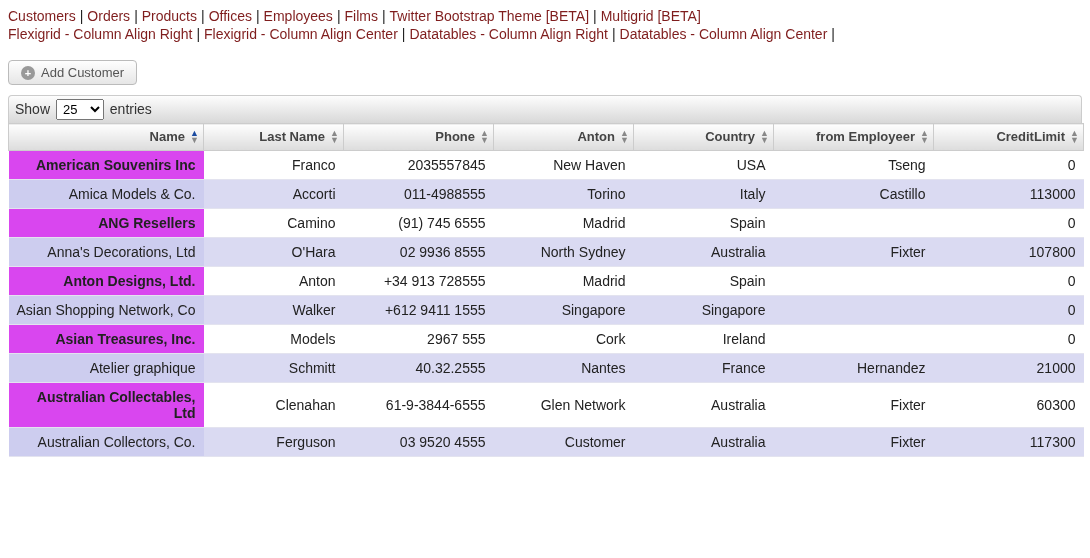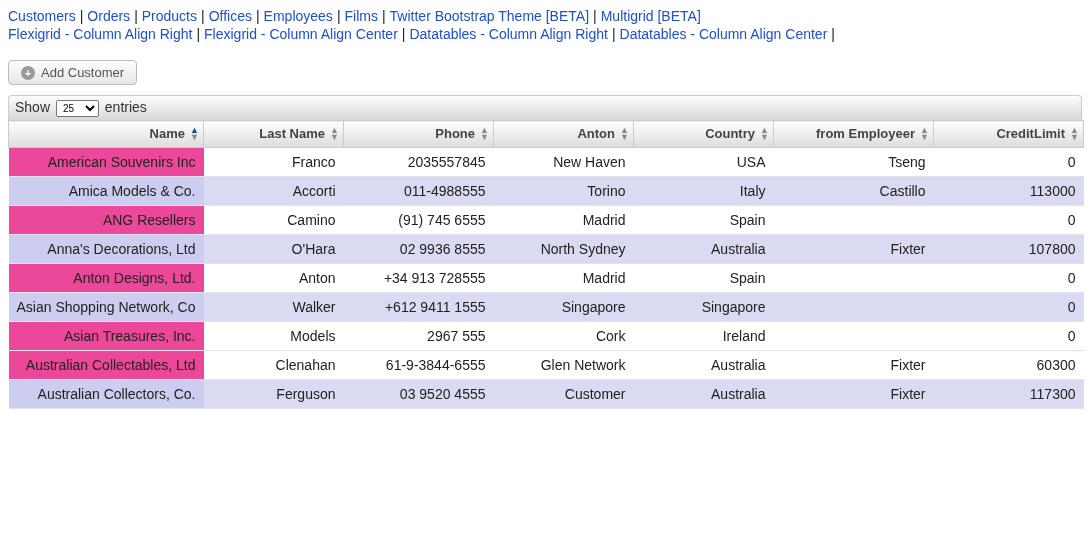--- a/index.html
+++ b/index.html
@@ -6,21 +6,21 @@
   body {
     margin: 0;
     padding: 6px 8px;
     font-family: Arial, Helvetica, sans-serif;
     font-size: 14px;
     color: #222;
     background: #fff;
     width: 1090px;
   }
   .nav-row { margin: 2px 0 2px 0; font-size: 14px; }
-  .nav-link { color: #1d4ed8; text-decoration: none; cursor: pointer; }
+  .nav-link { color: #7f1d1d; text-decoration: none; cursor: pointer; }
   .nav-sep { color: #222; padding: 0 4px; }
   .toolbar { margin: 18px 0 10px 0; }
   .btn {
     display: inline-flex; align-items: center;
     padding: 4px 12px;
     font-size: 13px;
     color: #555;
     background: linear-gradient(#fefefe,#e6e6e6);
     border: 1px solid #bbb;
     border-radius: 4px;
@@ -34,21 +34,21 @@
   .length-bar {
     background: linear-gradient(#fdfdfd,#d8d8d8);
     border: 1px solid #ccc;
     border-bottom: none;
     border-radius: 4px 4px 0 0;
     padding: 3px 6px;
     font-size: 14px;
     color: #333;
   }
   .length-bar select {
-    font-size: 10px;
+    font-size: 13px;
     padding: 1px 2px;
     margin: 0 2px;
   }
   table.grid {
     width: 100%;
     border-collapse: collapse;
     table-layout: fixed;
   }
   table.grid thead th {
     background: linear-gradient(#fefefe,#dcdcdc);
@@ -70,21 +70,21 @@
   table.grid tbody td {
     border-bottom: 1px solid #e3e3ef;
     padding: 6px 8px;
     font-size: 14px;
     text-align: right;
     color: #222;
   }
   table.grid tbody tr.odd td { background: #dadaf2; }
   table.grid tbody tr.even td { background: #ffffff; }
   table.grid tbody tr.odd td.sorted { background: #cdcdef; }
-  table.grid tbody tr.even td.sorted { background: #ec4899; }
+  table.grid tbody tr.even td.sorted { background: #d946ef; font-weight: bold; }
   .col-name   { width: 195px; }
   .col-last   { width: 140px; }
   .col-phone  { width: 150px; }
   .col-city   { width: 140px; }
   .col-country{ width: 140px; }
   .col-emp    { width: 160px; }
   .col-credit { width: 150px; }
 </style>
 </head>
 <body>
@@ -204,20 +204,29 @@
       </tr>
       <tr class="even">
         <td class="sorted">Asian Treasures, Inc.</td>
         <td>Models</td>
         <td>2967 555</td>
         <td>Cork</td>
         <td>Ireland</td>
         <td></td>
         <td>0</td>
       </tr>
+      <tr class="odd">
+        <td class="sorted">Atelier graphique</td>
+        <td>Schmitt</td>
+        <td>40.32.2555</td>
+        <td>Nantes</td>
+        <td>France</td>
+        <td>Hernandez</td>
+        <td>21000</td>
+      </tr>
       <tr class="even">
         <td class="sorted">Australian Collectables, Ltd</td>
         <td>Clenahan</td>
         <td>61-9-3844-6555</td>
         <td>Glen Network</td>
         <td>Australia</td>
         <td>Fixter</td>
         <td>60300</td>
       </tr>
       <tr class="odd">

